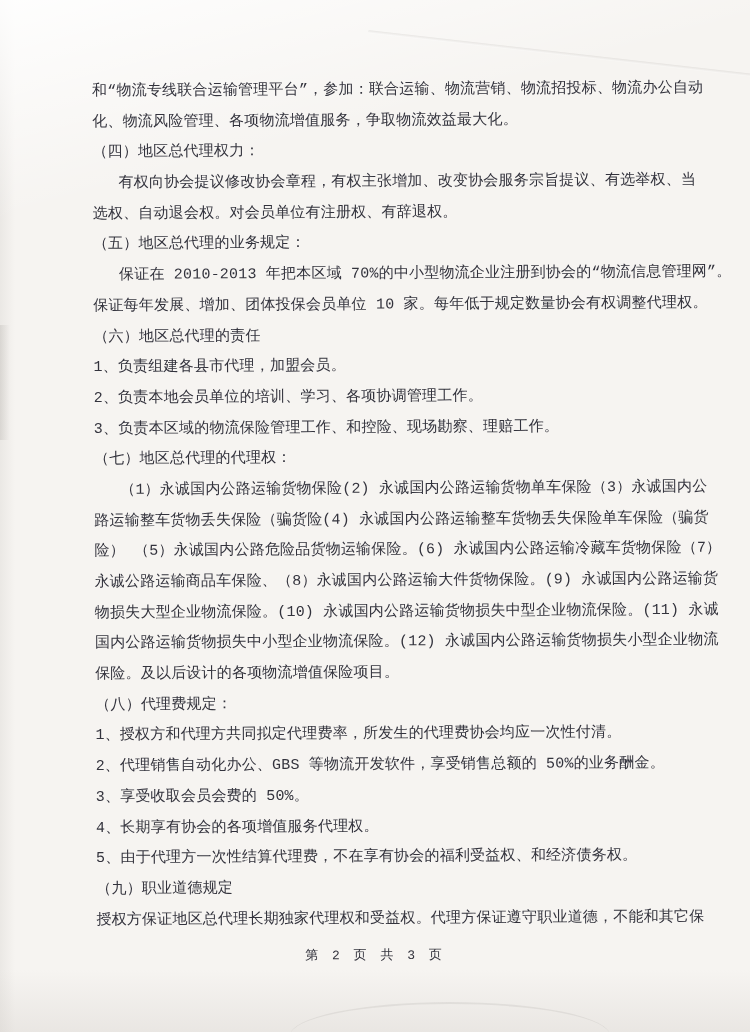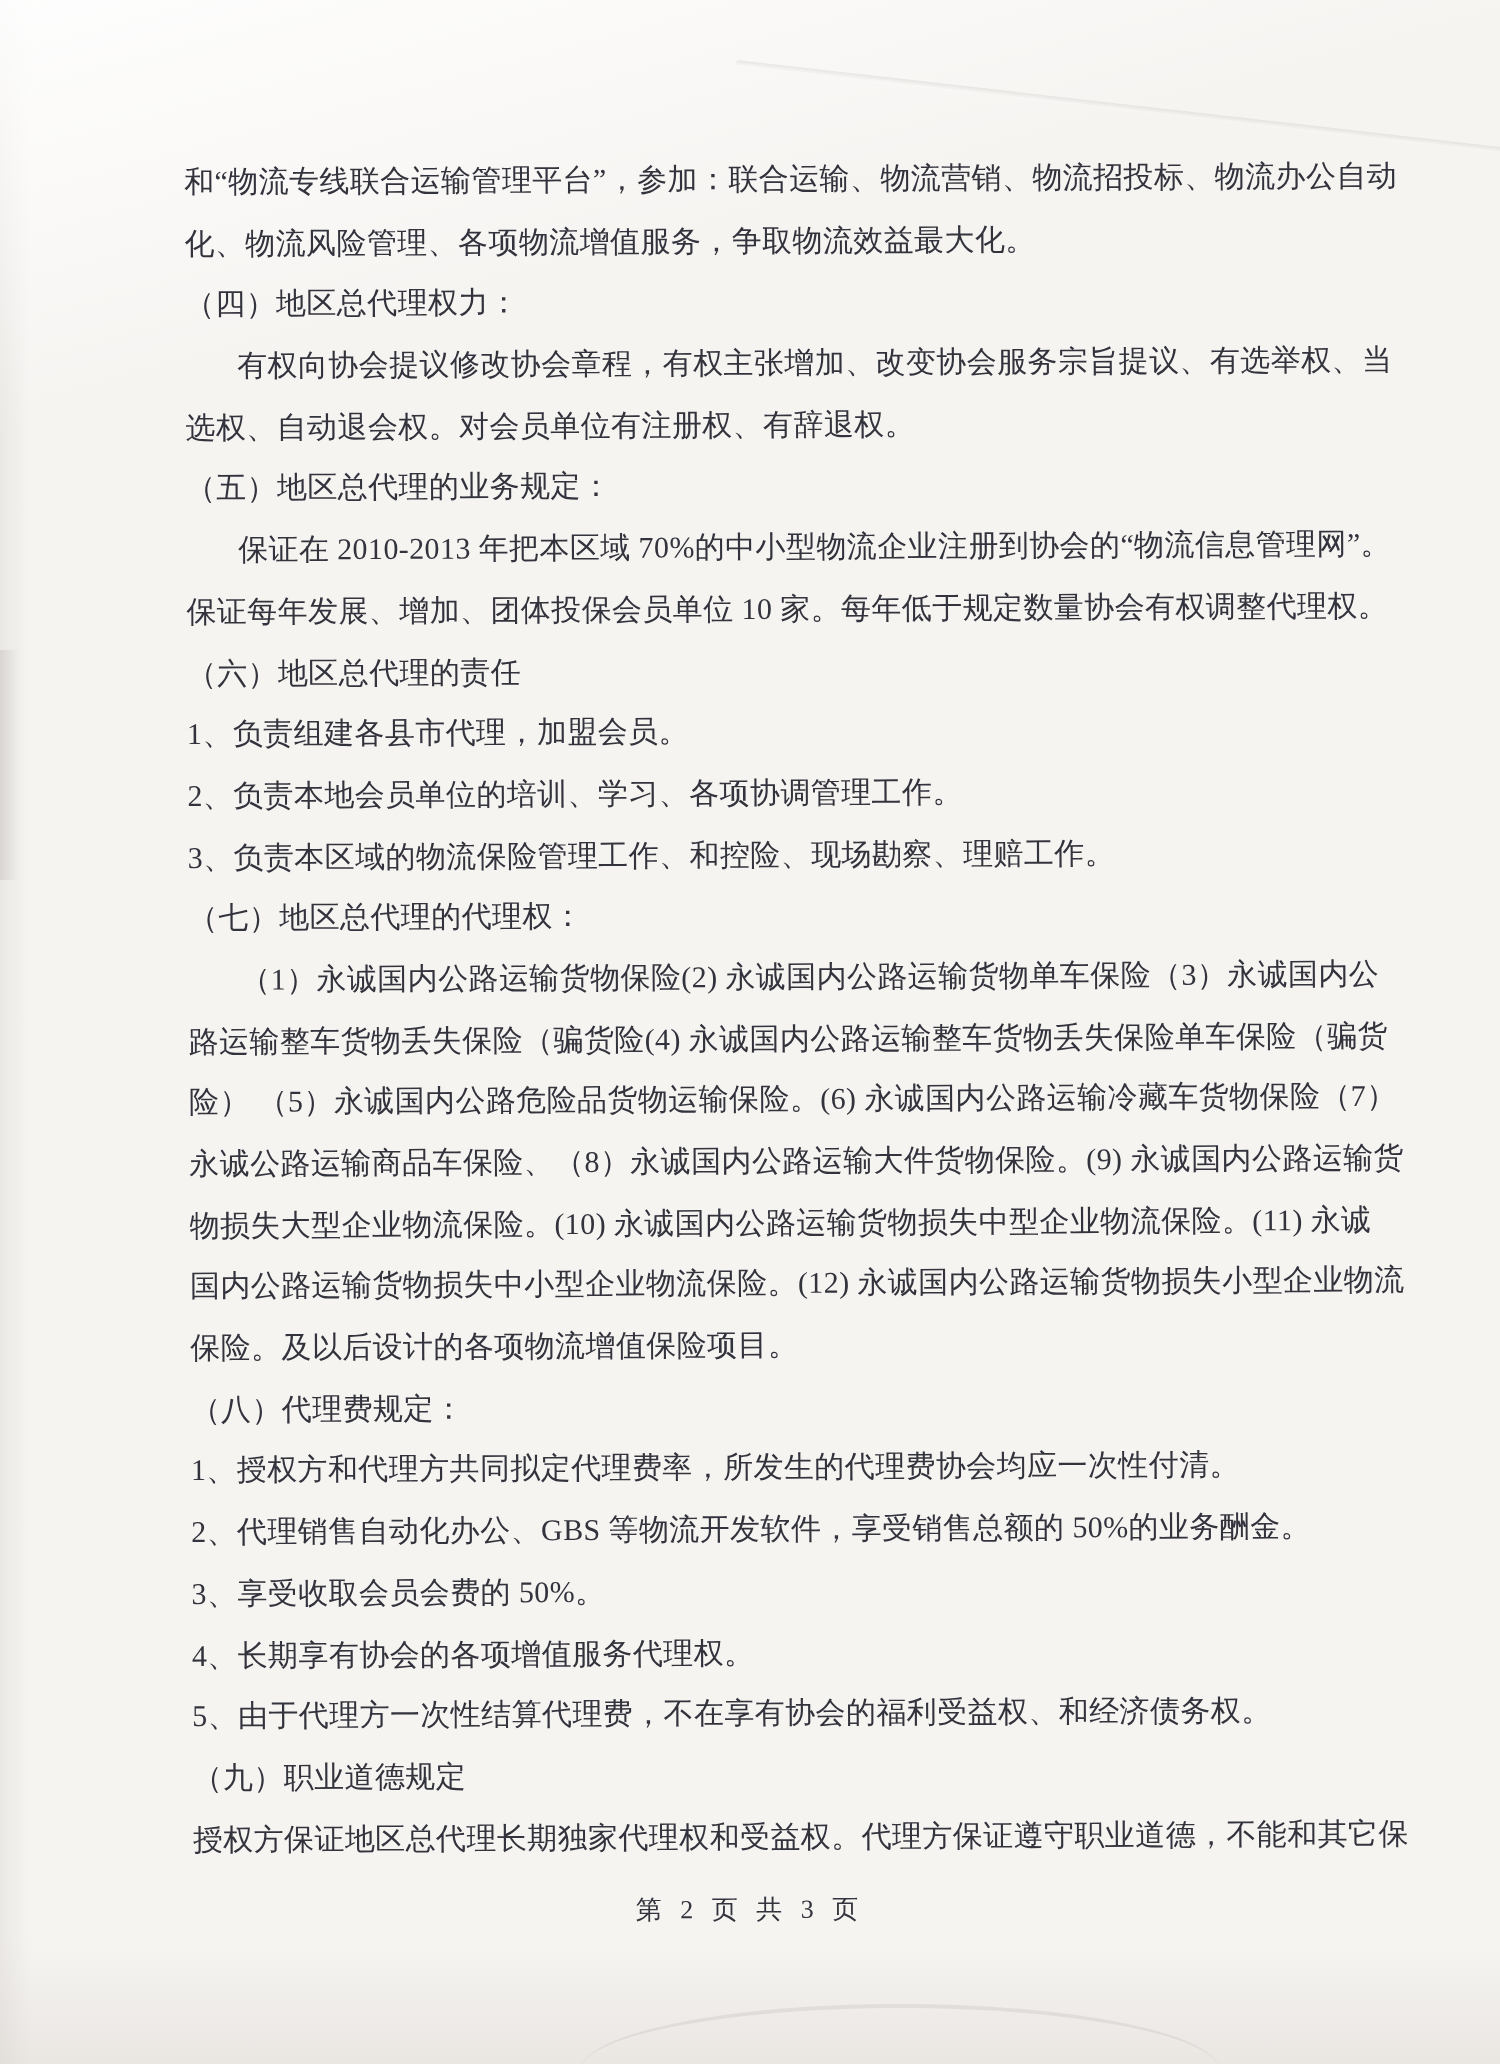--- a/index.html
+++ b/index.html
@@ -15,20 +15,21 @@
     background: var(--paper, #f6f4f1);
   }
   .page {
     position: absolute;
     inset: 0;
     background:
       linear-gradient(165deg, rgba(255,255,255,0.9) 0%, rgba(255,255,255,0.0) 18%),
       linear-gradient(0deg, rgba(210,205,200,0.35) 0%, rgba(210,205,200,0.0) 6%),
       linear-gradient(90deg, rgba(200,196,192,0.25) 0%, rgba(200,196,192,0.0) 2%),
       var(--paper, #f6f4f1);
+    font-family: Liberation Mono, monospace;
   }
   
   .crease-top {
     position: absolute;
     left: 368px;
     top: 30px;
     width: 400px;
     height: 3px;
     transform: rotate(6.5deg);
     transform-origin: left center;

